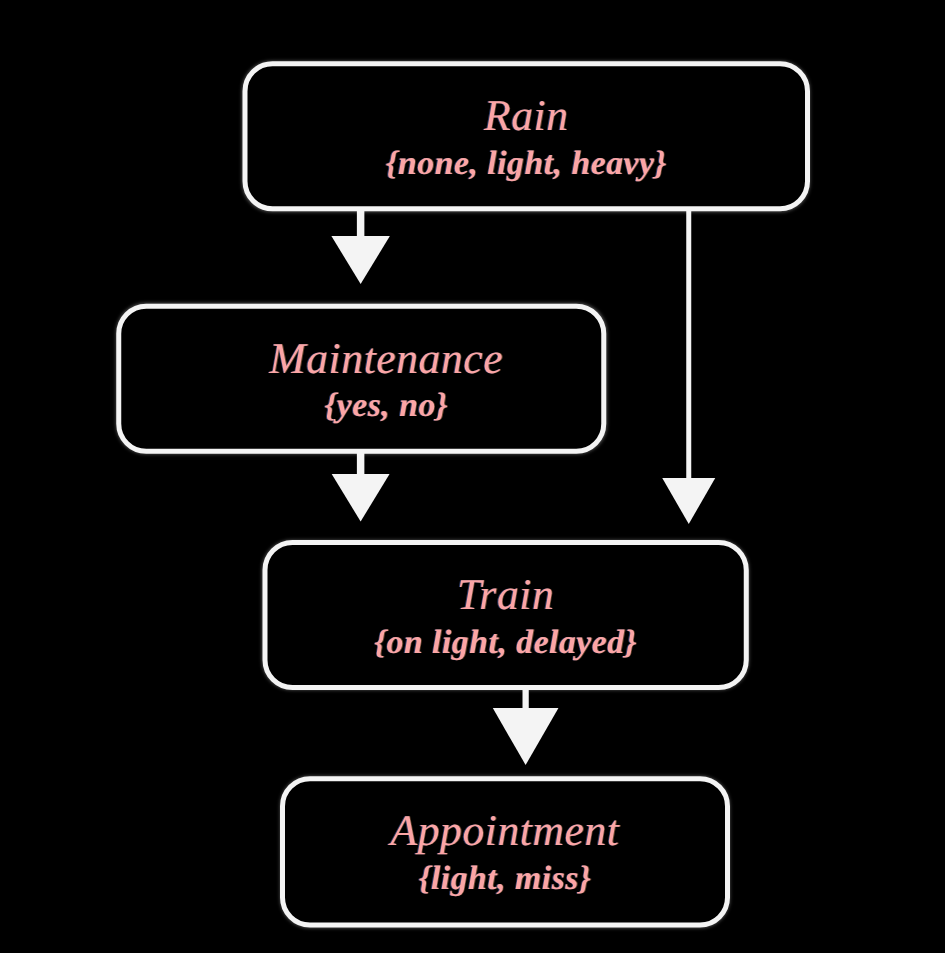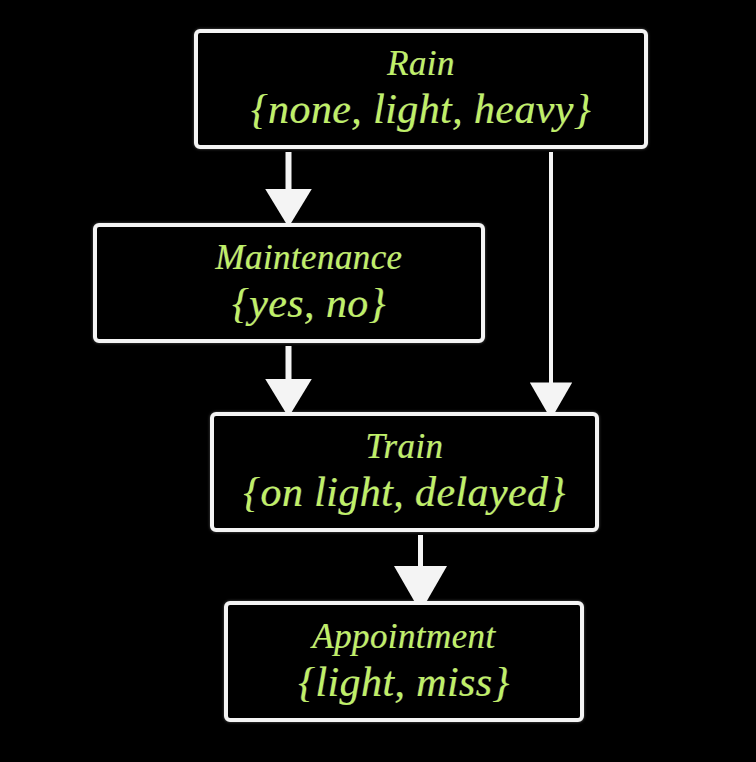--- a/index.html
+++ b/index.html
@@ -24,45 +24,47 @@
     left: 0;
     top: 0;
     width: 756px;
     height: 762px;
     pointer-events: none;
   }
   .node {
     position: absolute;
     box-sizing: border-box;
     border: 4px solid #f4f4f4;
-    border-radius: 6px;
+    border-radius: 24px;
     background: #000000;
     display: flex;
     flex-direction: column;
     align-items: center;
     justify-content: center;
-    color: #bef264;
+    color: #fca5a5;
     text-align: center;
     line-height: 1.14;
     box-shadow: 0 0 3px rgba(255,255,255,0.35);
+    margin-top: 20px;
   }
   .node .node-name {
     font-style: italic;
     font-size: 35px;
     letter-spacing: 0.4px;
     text-shadow: -0.7px 0 rgba(120,150,255,0.40), 0.7px 0 rgba(255,170,110,0.40);
     white-space: nowrap;
   }
   .node .node-states {
     font-style: italic;
-    font-size: 42px;
+    font-size: 27px;
     letter-spacing: 0.4px;
     margin-top: 2px;
     text-shadow: -0.7px 0 rgba(120,150,255,0.40), 0.7px 0 rgba(255,170,110,0.40);
     white-space: nowrap;
+    font-weight: bold;
   }
   
   #node-rain        { left: 194px; top: 29px;  width: 454px; height: 120px; }
   #node-maintenance { left: 93px;  top: 223px; width: 392px; height: 120px; padding-left: 40px; }
   #node-train       { left: 210px; top: 412px; width: 389px; height: 120px; }
   #node-appointment { left: 224px; top: 601px; width: 360px; height: 121px; }
 </style>
 </head>
 <body>
 

